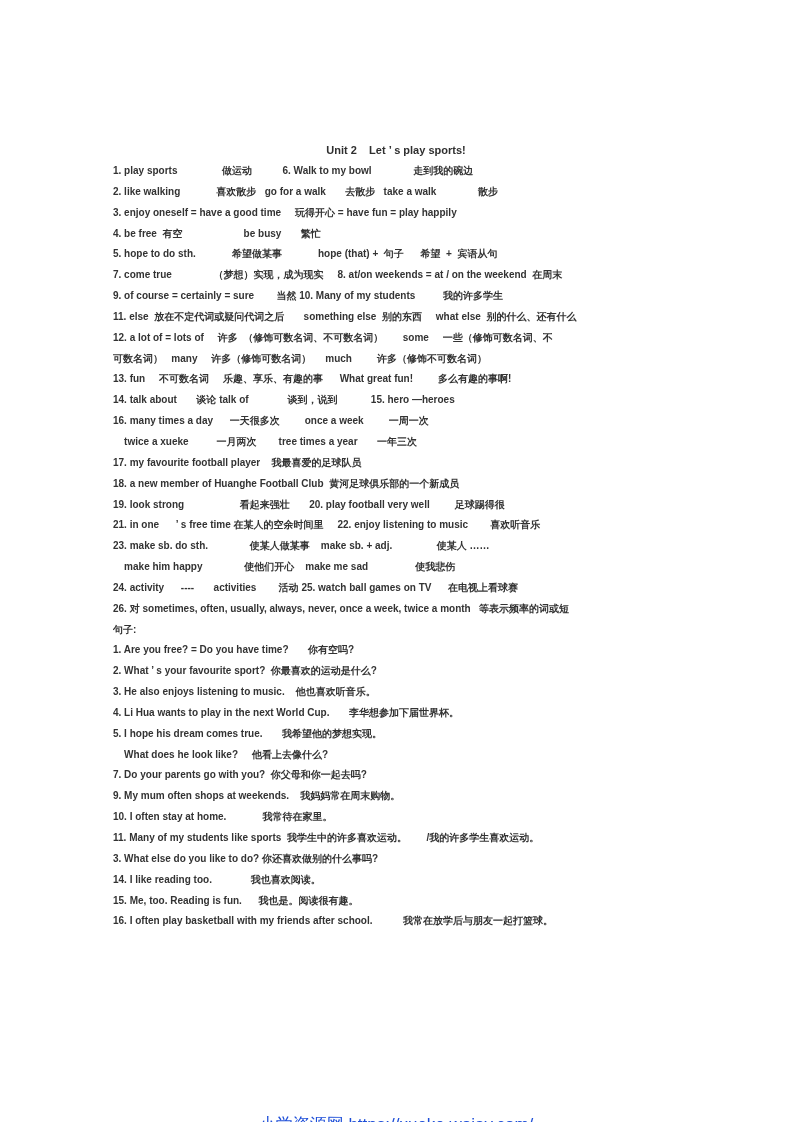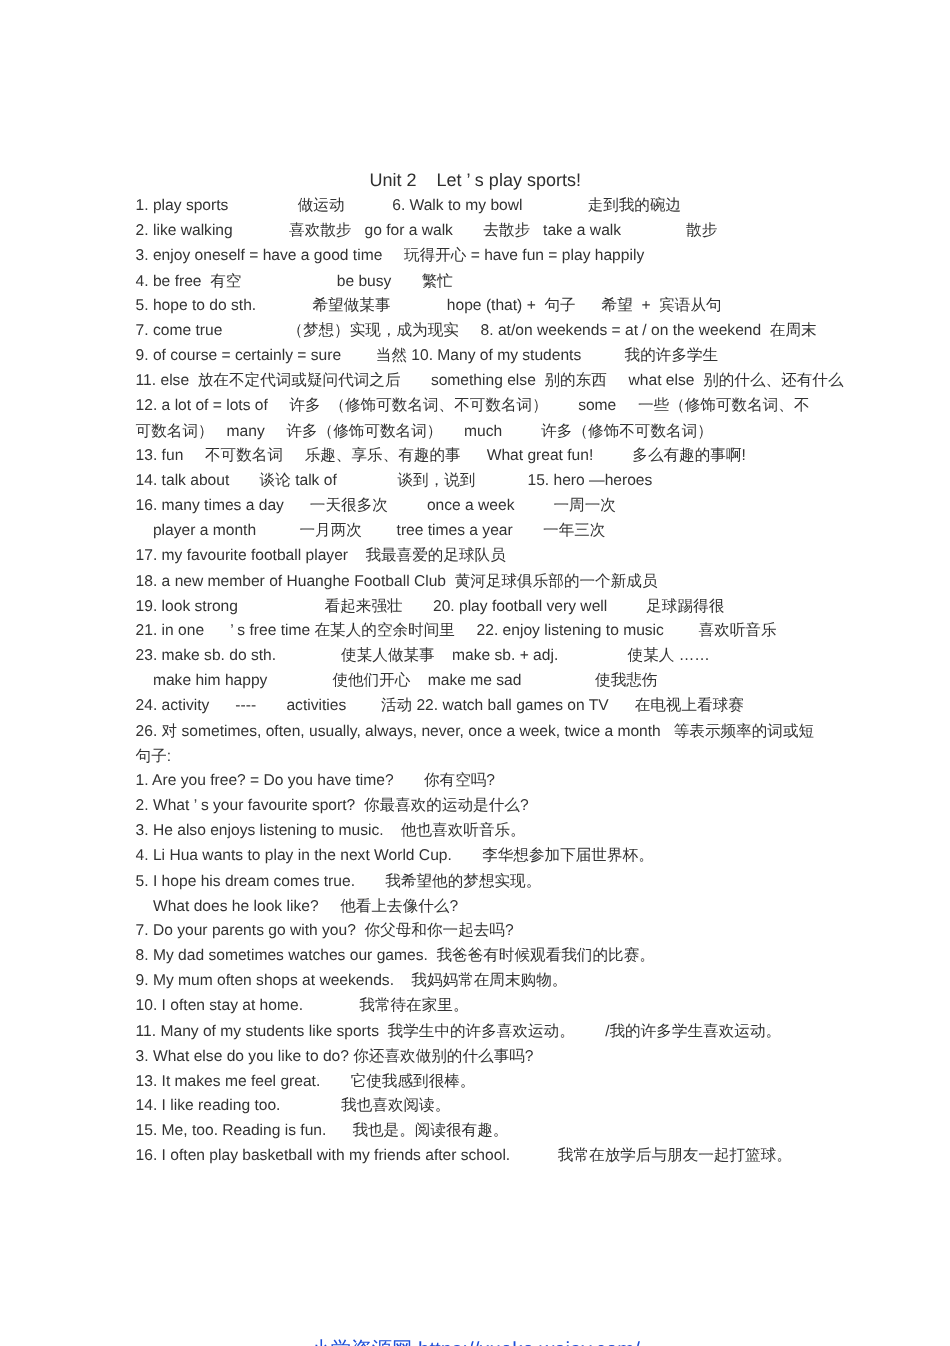--- a/index.html
+++ b/index.html
@@ -17,30 +17,32 @@
     overflow: hidden;
   }
   .doc-title {
     position: absolute;
     top: 140px;
     left: 0;
     width: 792px;
     height: 21px;
     line-height: 21px;
     text-align: center;
-    font-size: 15px;
+    font-size: 11px;
     white-space: pre;
     color: #2f2f2f;
+    font-weight: bold;
   }
   .doc-body {
     position: absolute;
     top: 161px;
     left: 113px;
     width: 679px;
-    font-size: 13px;
+    font-size: 10px;
+    font-weight: bold;
   }
   .line {
     height: 20.85px;
     line-height: 20.85px;
     white-space: pre;
     overflow: hidden;
     color: #333333;
   }
   .footer {
     position: absolute;
@@ -69,45 +71,43 @@
         <div class="line">4. be free  有空                      be busy       繁忙</div>
         <div class="line">5. hope to do sth.             希望做某事             hope (that) +  句子      希望  +  宾语从句</div>
         <div class="line">7. come true               （梦想）实现，成为现实     8. at/on weekends = at / on the weekend  在周末</div>
         <div class="line">9. of course = certainly = sure        当然 10. Many of my students          我的许多学生</div>
         <div class="line">11. else  放在不定代词或疑问代词之后       something else  别的东西     what else  别的什么、还有什么</div>
         <div class="line">12. a lot of = lots of     许多  （修饰可数名词、不可数名词）       some     一些（修饰可数名词、不</div>
         <div class="line">可数名词）   many     许多（修饰可数名词）     much         许多（修饰不可数名词）</div>
         <div class="line">13. fun     不可数名词     乐趣、享乐、有趣的事      What great fun!         多么有趣的事啊!</div>
         <div class="line">14. talk about       谈论 talk of              谈到，说到            15. hero —heroes</div>
         <div class="line">16. many times a day      一天很多次         once a week         一周一次</div>
-        <div class="line">    player a month          一月两次        tree times a year       一年三次</div>
+        <div class="line">    twice a xueke          一月两次        tree times a year       一年三次</div>
         <div class="line">17. my favourite football player    我最喜爱的足球队员</div>
         <div class="line">18. a new member of Huanghe Football Club  黄河足球俱乐部的一个新成员</div>
         <div class="line">19. look strong                    看起来强壮       20. play football very well         足球踢得很</div>
         <div class="line">21. in one      ’ s free time 在某人的空余时间里     22. enjoy listening to music        喜欢听音乐</div>
         <div class="line">23. make sb. do sth.               使某人做某事    make sb. + adj.                使某人 ……</div>
         <div class="line">    make him happy               使他们开心    make me sad                 使我悲伤</div>
-        <div class="line">24. activity      ----       activities        活动 22. watch ball games on TV      在电视上看球赛</div>
+        <div class="line">24. activity      ----       activities        活动 25. watch ball games on TV      在电视上看球赛</div>
         <div class="line">26. 对 sometimes, often, usually, always, never, once a week, twice a month   等表示频率的词或短</div>
       </div>
     <div class="line">句子:</div>
     <div id="sentences-section">
         <div class="line">1. Are you free? = Do you have time?       你有空吗?</div>
         <div class="line">2. What ’ s your favourite sport?  你最喜欢的运动是什么?</div>
         <div class="line">3. He also enjoys listening to music.    他也喜欢听音乐。</div>
         <div class="line">4. Li Hua wants to play in the next World Cup.       李华想参加下届世界杯。</div>
         <div class="line">5. I hope his dream comes true.       我希望他的梦想实现。</div>
         <div class="line">    What does he look like?     他看上去像什么?</div>
         <div class="line">7. Do your parents go with you?  你父母和你一起去吗?</div>
-        <div class="line">8. My dad sometimes watches our games.  我爸爸有时候观看我们的比赛。</div>
         <div class="line">9. My mum often shops at weekends.    我妈妈常在周末购物。</div>
         <div class="line">10. I often stay at home.             我常待在家里。</div>
         <div class="line">11. Many of my students like sports  我学生中的许多喜欢运动。       /我的许多学生喜欢运动。</div>
         <div class="line">3. What else do you like to do? 你还喜欢做别的什么事吗?</div>
-        <div class="line">13. It makes me feel great.       它使我感到很棒。</div>
         <div class="line">14. I like reading too.              我也喜欢阅读。</div>
         <div class="line">15. Me, too. Reading is fun.      我也是。阅读很有趣。</div>
         <div class="line">16. I often play basketball with my friends after school.           我常在放学后与朋友一起打篮球。</div>
       </div>
   </div>
 
   <div class="footer">小学资源网 https://xueke.woiay.com/</div>
 </div>
 
 </body></html>

